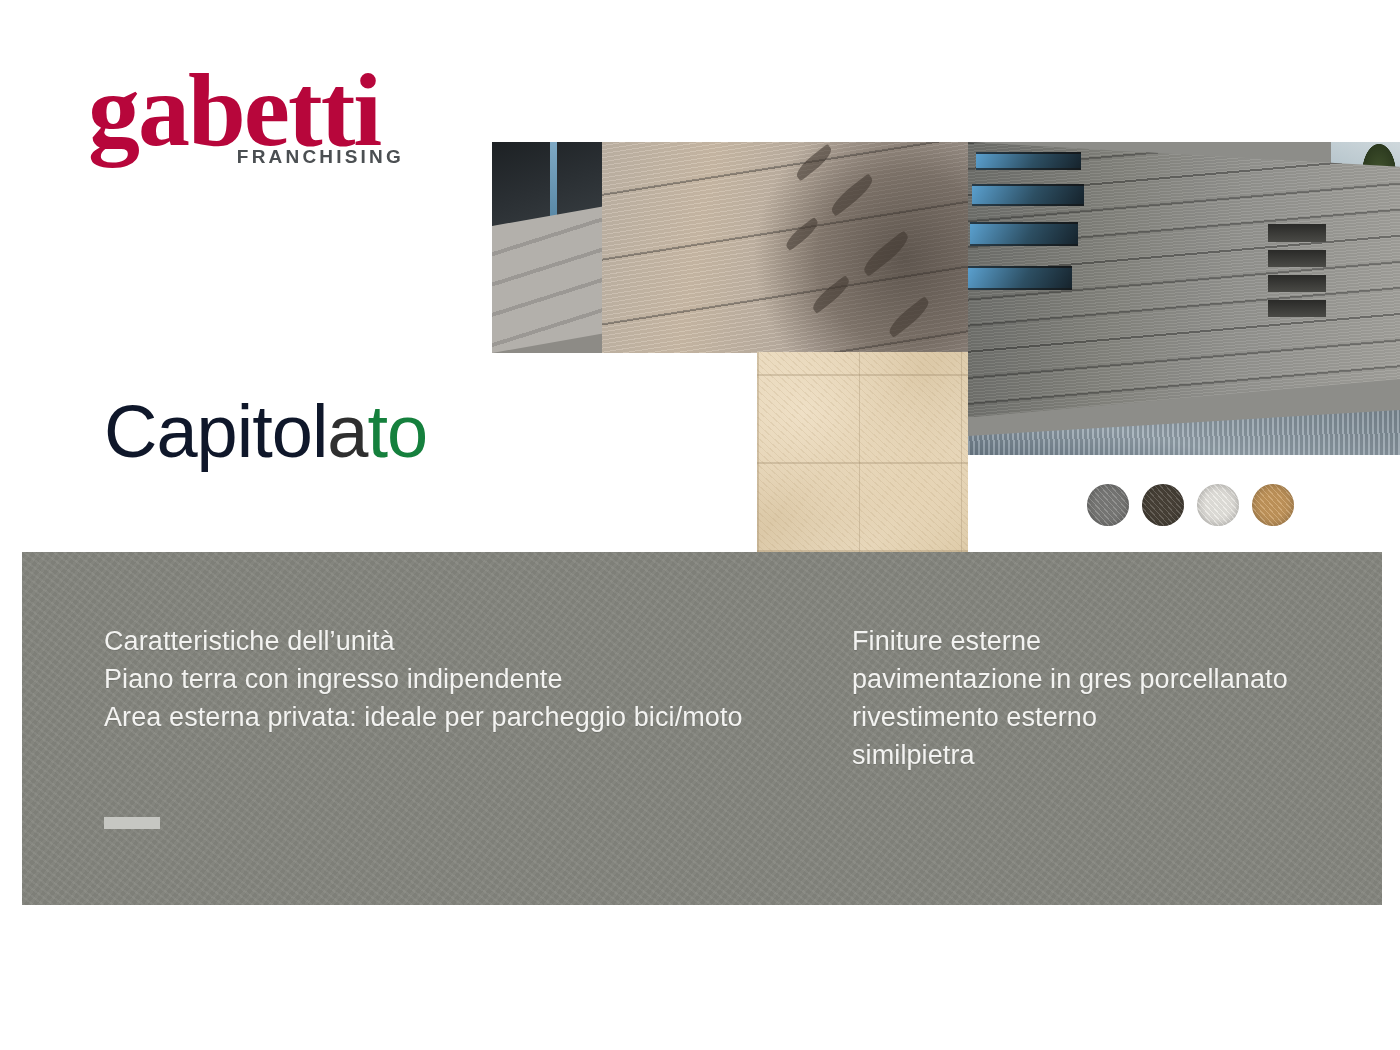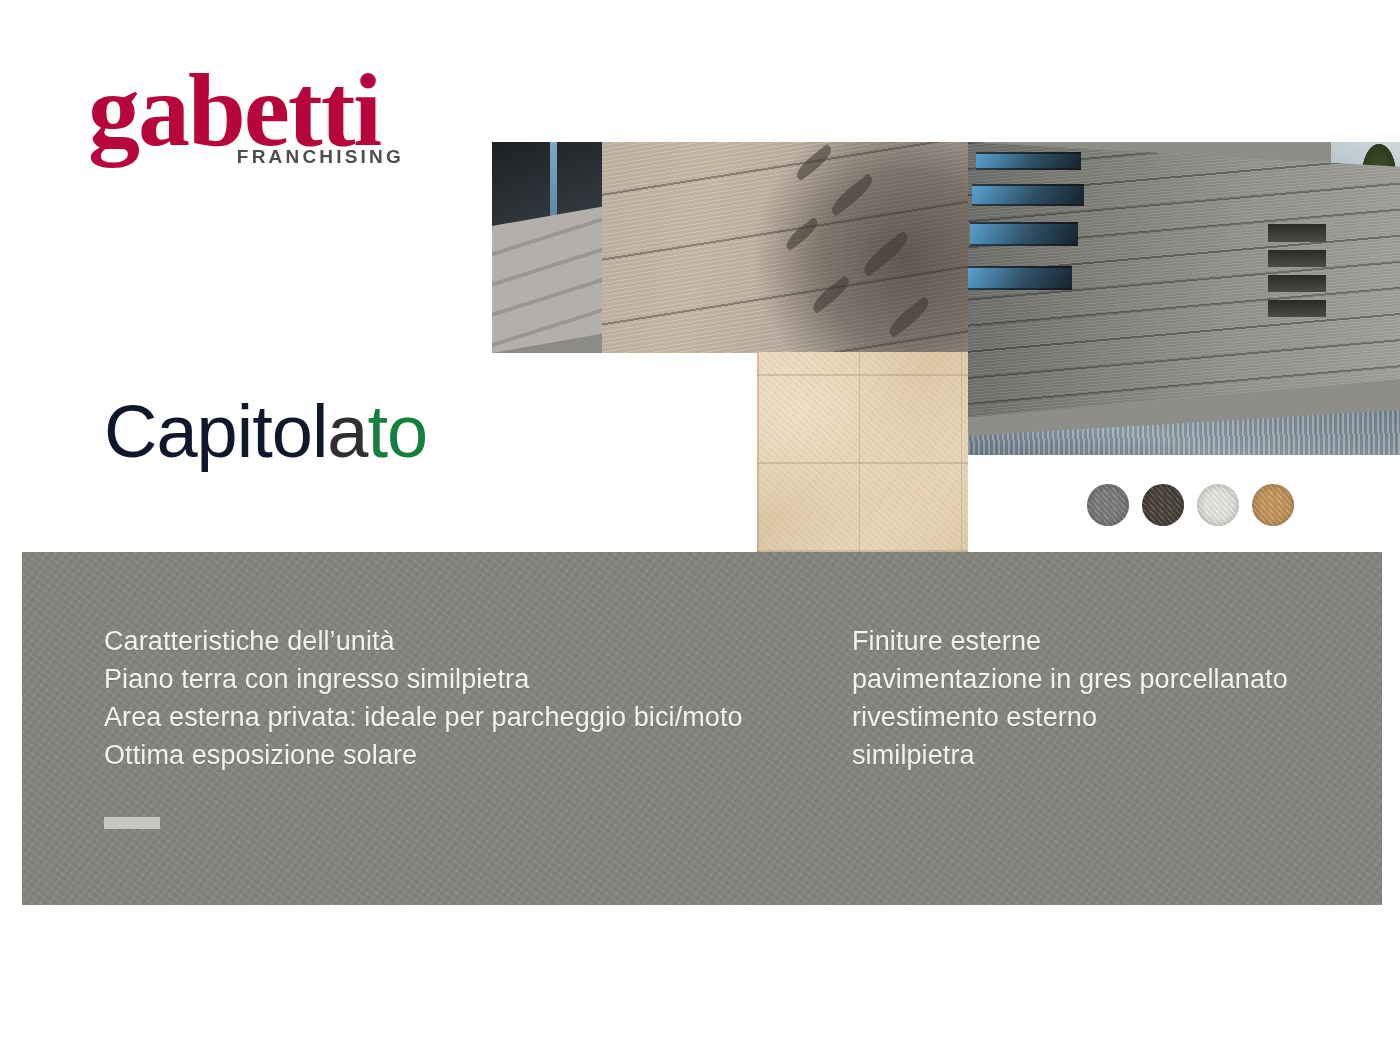--- a/index.html
+++ b/index.html
@@ -230,23 +230,22 @@
   <div id="swatches">
     <div class="swatch" id="sw0" style="background-color: rgb(125, 125, 123);"></div>
     <div class="swatch" id="sw1" style="background-color: rgb(74, 67, 57);"></div>
     <div class="swatch" id="sw2" style="background-color: rgb(235, 233, 228);"></div>
     <div class="swatch" id="sw3" style="background-color: rgb(200, 154, 94);"></div>
   </div>
 
   <div id="panel" style="background-color: rgb(133, 134, 127);">
     <div class="col" id="col-left" style="color: rgb(243, 243, 241);">
       <span class="line">Caratteristiche dell’unità</span>
-      <span class="line">Piano terra con ingresso similpietra</span>
+      <span class="line">Piano terra con ingresso indipendente</span>
       <span class="line">Area esterna privata: ideale per parcheggio bici/moto</span>
-      <span class="line">Ottima esposizione solare</span>
     </div>
     <div class="col" id="col-right" style="color: rgb(243, 243, 241);">
       <span class="line">Finiture esterne</span>
       <span class="line">pavimentazione in gres porcellanato</span>
       <span class="line">rivestimento esterno</span>
       <span class="line">similpietra</span>
     </div>
   </div>
 
   <div id="rule" style="background-color: rgb(198, 199, 194);"></div>

